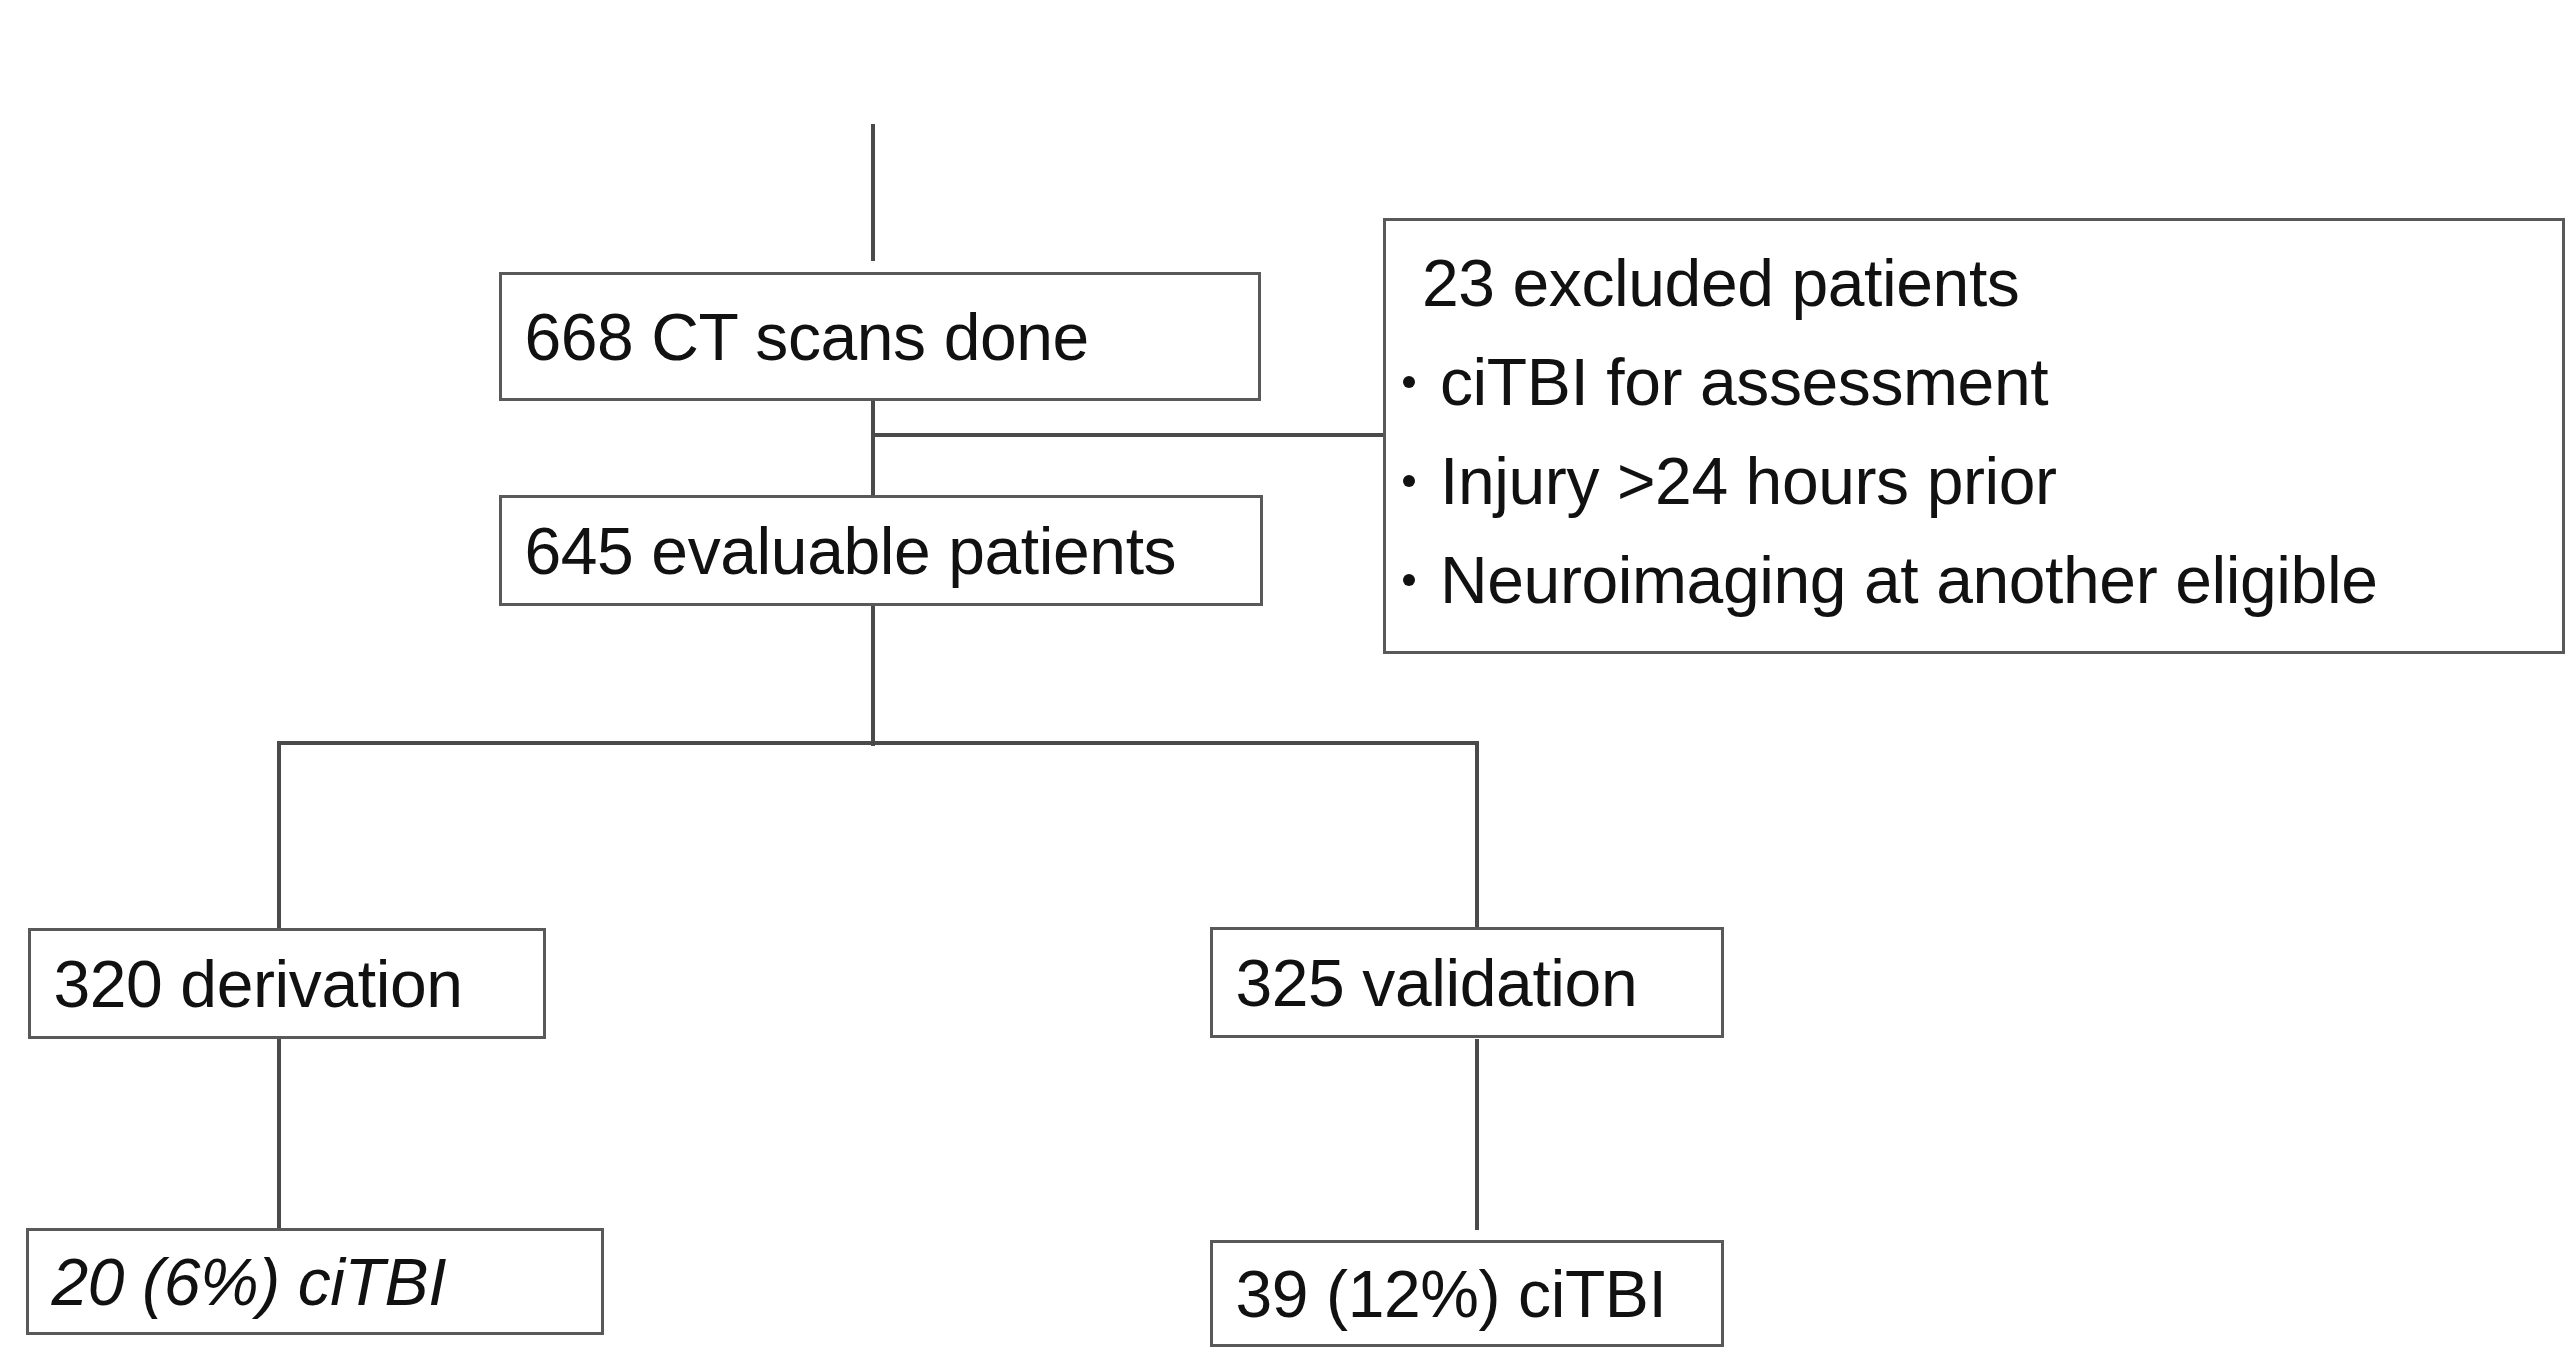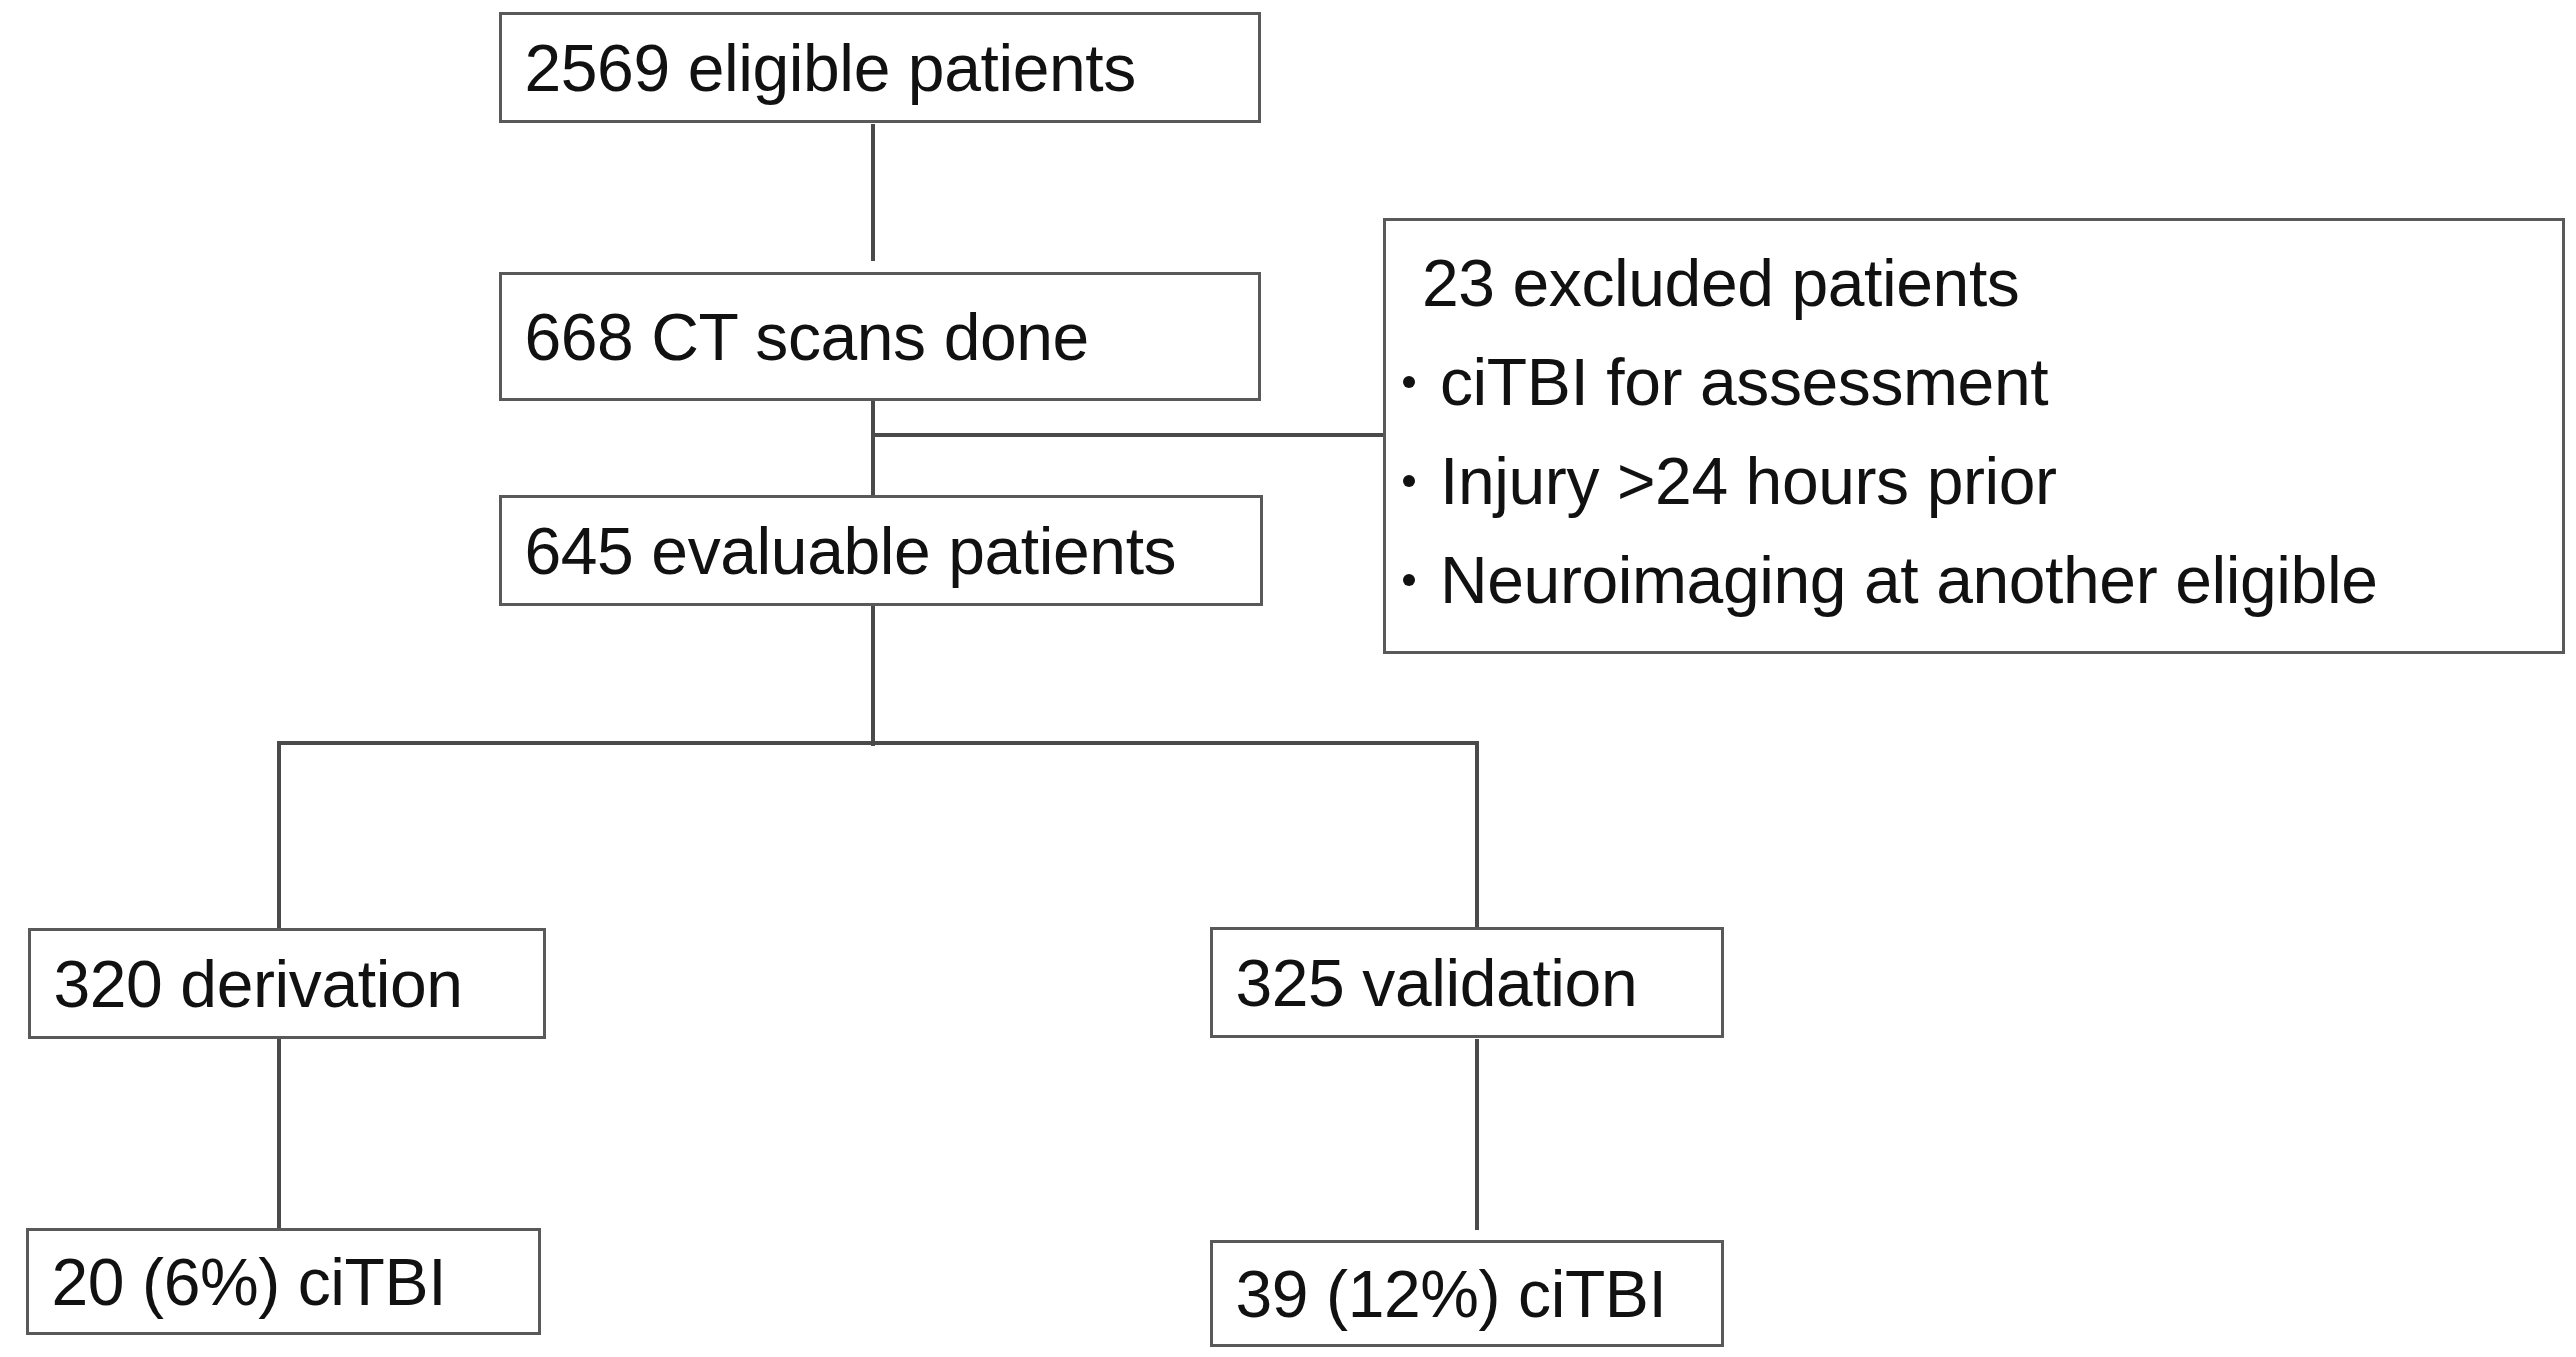--- a/index.html
+++ b/index.html
@@ -33,21 +33,21 @@
     padding-left: 22.5px;
     letter-spacing: -0.4px;
   }
 
   
   #node-eligible   { left: 499px;  top: 12px;   width: 762px;  height: 111px; }
   #node-ct-scans   { left: 499px;  top: 272px;  width: 762px;  height: 129px; }
   #node-evaluable  { left: 499px;  top: 495px;  width: 764px;  height: 111px; }
   #node-derivation { left: 28px;   top: 928px; width: 518px;  height: 111px; }
   #node-validation { left: 1210px; top: 927px; width: 514px;  height: 111px; }
-  #node-citbi-derivation { left: 26px;   top: 1228px; width: 515px; height: 107px; }
+  #node-citbi-derivation { left: 26px;   top: 1228px; width: 578px; height: 107px; font-style: italic; }
   #node-citbi-validation { left: 1210px; top: 1228px; width: 514px; height: 107px; margin-top: 12px; }
 
   
   #node-excluded {
     left: 1383px;
     top: 218px;
     width: 1182px;
     height: 436px;
     display: block;
     padding: 29px 0 0 0;
@@ -115,23 +115,20 @@
   <div class="conn-v" id="conn-eligible-to-ct"></div>
   <div class="conn-v" id="conn-ct-to-evaluable"></div>
   <div class="conn-h" id="conn-excluded-branch"></div>
   <div class="conn-v" id="conn-evaluable-down"></div>
   <div class="conn-h" id="conn-split-bar"></div>
   <div class="conn-v" id="conn-split-left"></div>
   <div class="conn-v" id="conn-split-right"></div>
   <div class="conn-v" id="conn-derivation-down"></div>
   <div class="conn-v" id="conn-validation-down"></div>
 
-  <div class="node" id="node-eligible">
-    <span class="node-text">2569 eligible patients</span>
-  </div>
 
   <div class="node" id="node-ct-scans">
     <span class="node-text">668 CT scans done</span>
   </div>
 
   <div class="node" id="node-excluded">
     <div class="excluded-title">23 excluded patients</div>
     <ul class="excluded-list">
       <li class="excluded-item">
         <span class="bullet-dot"></span>

